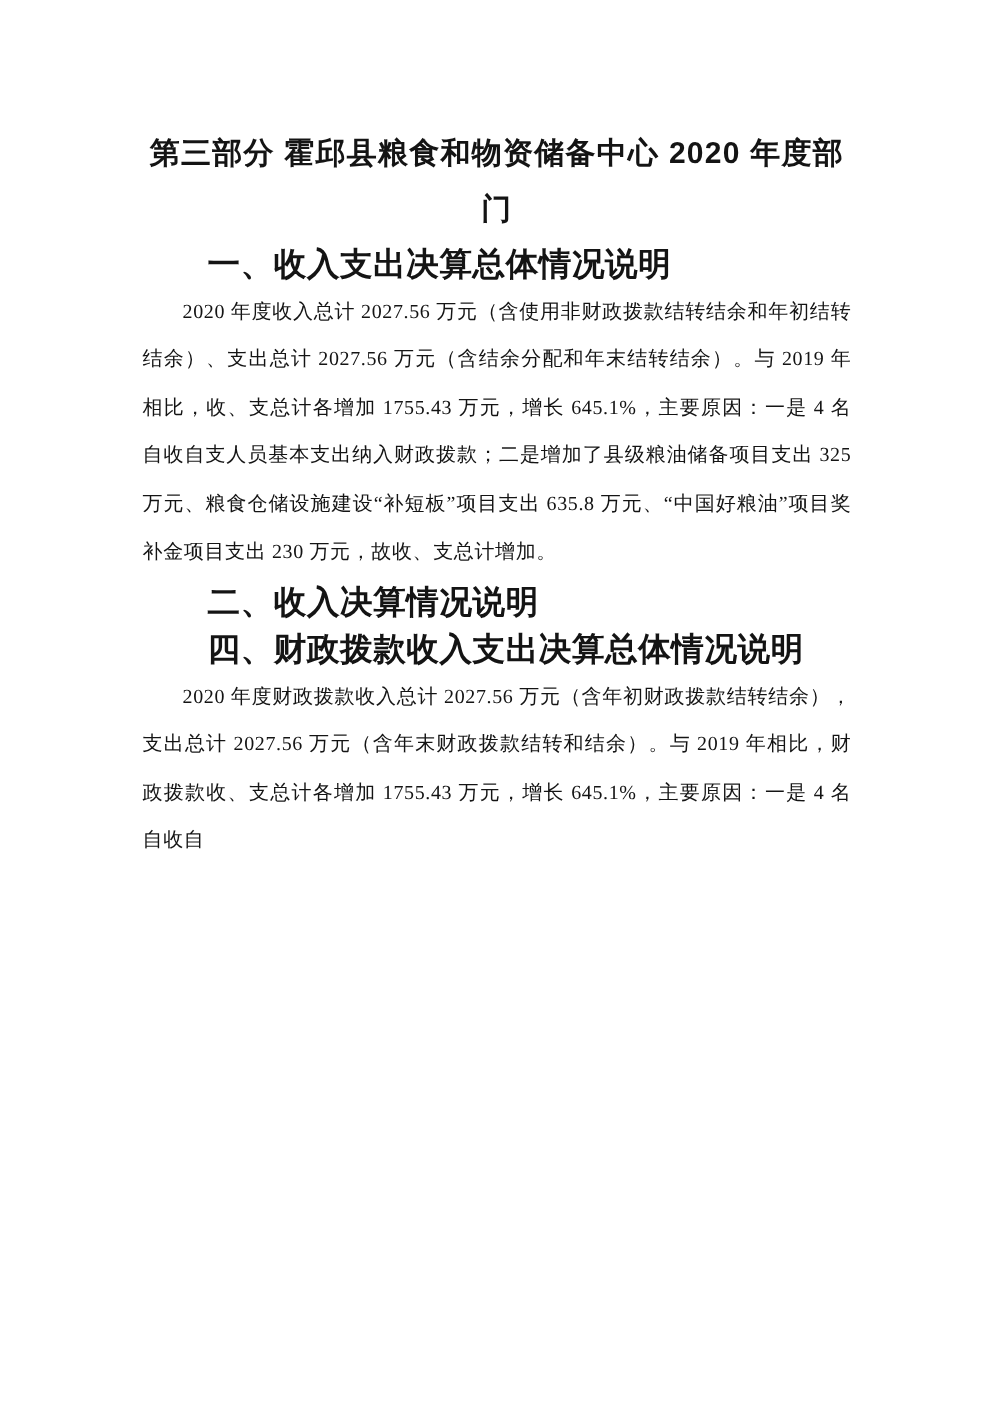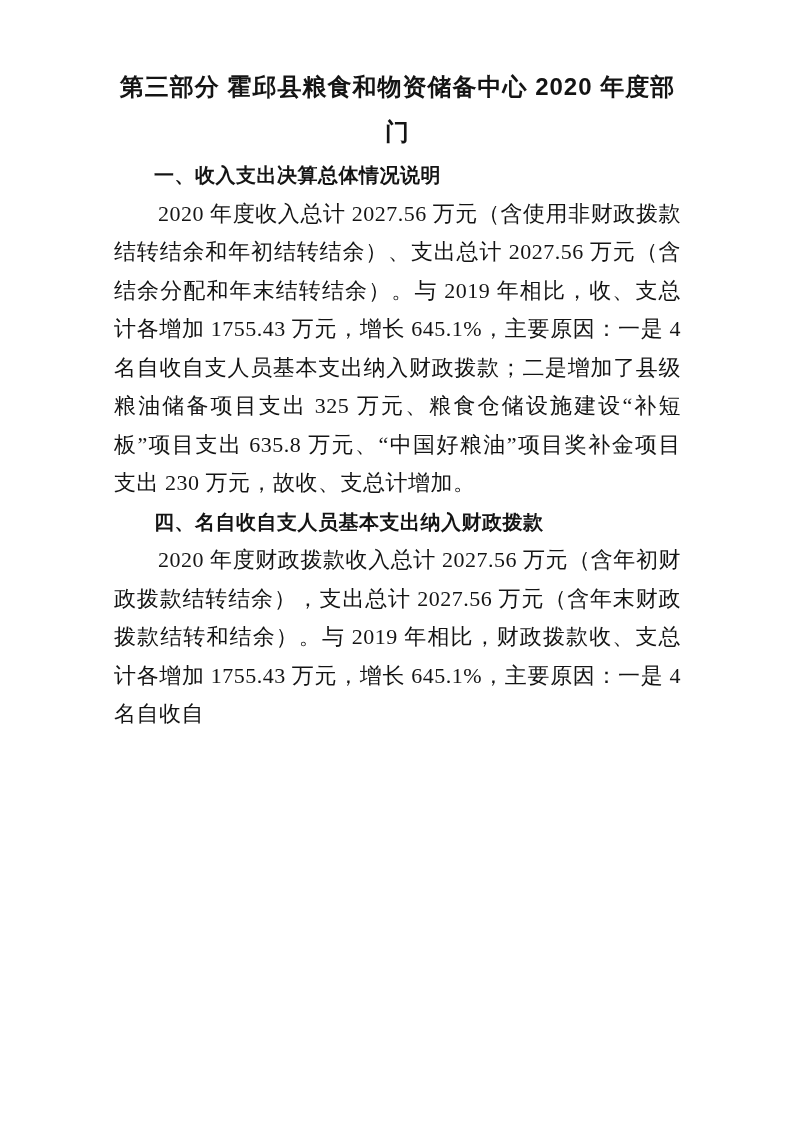--- a/index.html
+++ b/index.html
@@ -13,47 +13,47 @@
     overflow: hidden;
     color: #141414;
     font-family: "Liberation Serif", "DejaVu Serif", serif;
   }
   .doc-page {
     position: relative;
     box-sizing: border-box;
     width: 793px;
     height: 920px;
     overflow: hidden;
-    padding: 64px 112px 0 114px;
+    padding: 100px 112px 0 114px;
     background: #ffffff;
   }
   .doc-title {
     margin: 0 0 2px 0;
     font-family: "Liberation Sans", "DejaVu Sans", sans-serif;
     font-weight: 700;
     font-size: 24px;
     line-height: 45px;
     text-align: center;
     letter-spacing: 1px;
   }
   .doc-title .title-line {
     display: block;
   }
   .section-heading {
     margin: 0;
     font-family: "Liberation Sans", "DejaVu Sans", sans-serif;
     font-weight: 700;
-    font-size: 20px;
+    font-size: 26px;
     line-height: 38.5px;
     text-indent: 2em;
     letter-spacing: 0.5px;
   }
   .body-para {
     margin: 0;
-    font-size: 22px;
+    font-size: 16px;
     line-height: 38.5px;
     text-align: justify;
     text-justify: inter-character;
     text-indent: 2em;
     letter-spacing: 0.5px;
     word-break: break-all;
   }
   .page-number {
     position: absolute;
     left: 0;
@@ -70,19 +70,20 @@
 
 <div class="doc-page">
 
   <h1 class="doc-title">
     <span class="title-line">第三部分 霍邱县粮食和物资储备中心 2020 年度部门</span>
   </h1>
 
   <h2 class="section-heading">一、收入支出决算总体情况说明</h2>
   <p class="body-para">2020 年度收入总计 2027.56 万元（含使用非财政拨款结转结余和年初结转结余）、支出总计 2027.56 万元（含结余分配和年末结转结余）。与 2019 年相比，收、支总计各增加 1755.43 万元，增长 645.1%，主要原因：一是 4 名自收自支人员基本支出纳入财政拨款；二是增加了县级粮油储备项目支出 325 万元、粮食仓储设施建设“补短板”项目支出 635.8 万元、“中国好粮油”项目奖补金项目支出 230 万元，故收、支总计增加。</p>
 
+  <h2 class="section-heading">二、收入决算情况说明</h2>
 
 
-  <h2 class="section-heading">四、名自收自支人员基本支出纳入财政拨款</h2>
+  <h2 class="section-heading">四、财政拨款收入支出决算总体情况说明</h2>
   <p class="body-para">2020 年度财政拨款收入总计 2027.56 万元（含年初财政拨款结转结余），支出总计 2027.56 万元（含年末财政拨款结转和结余）。与 2019 年相比，财政拨款收、支总计各增加 1755.43 万元，增长 645.1%，主要原因：一是 4 名自收自</p>
 
 
 </div>
 
 </body></html>

